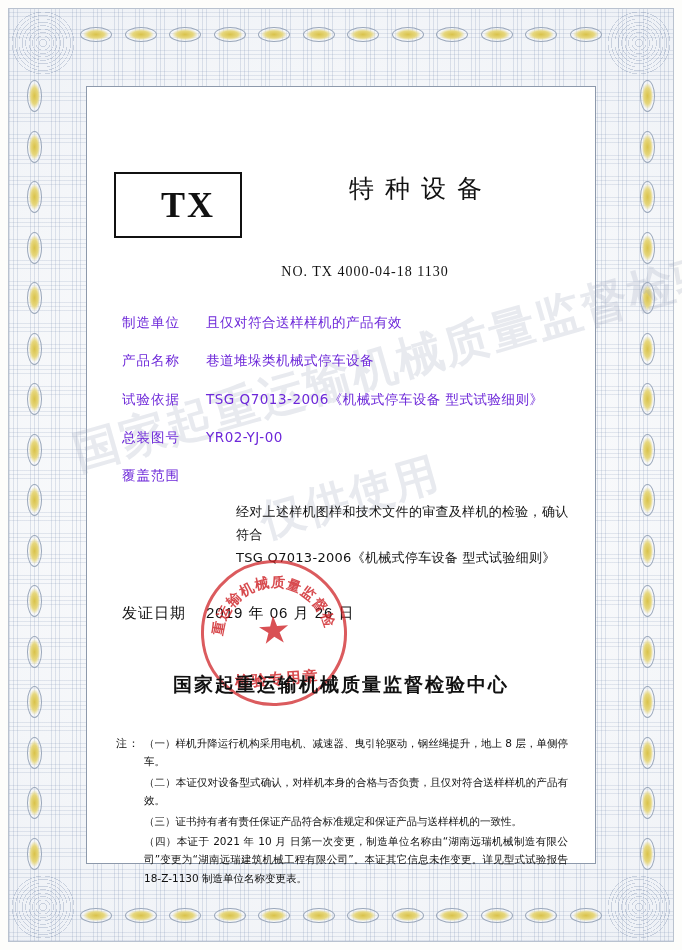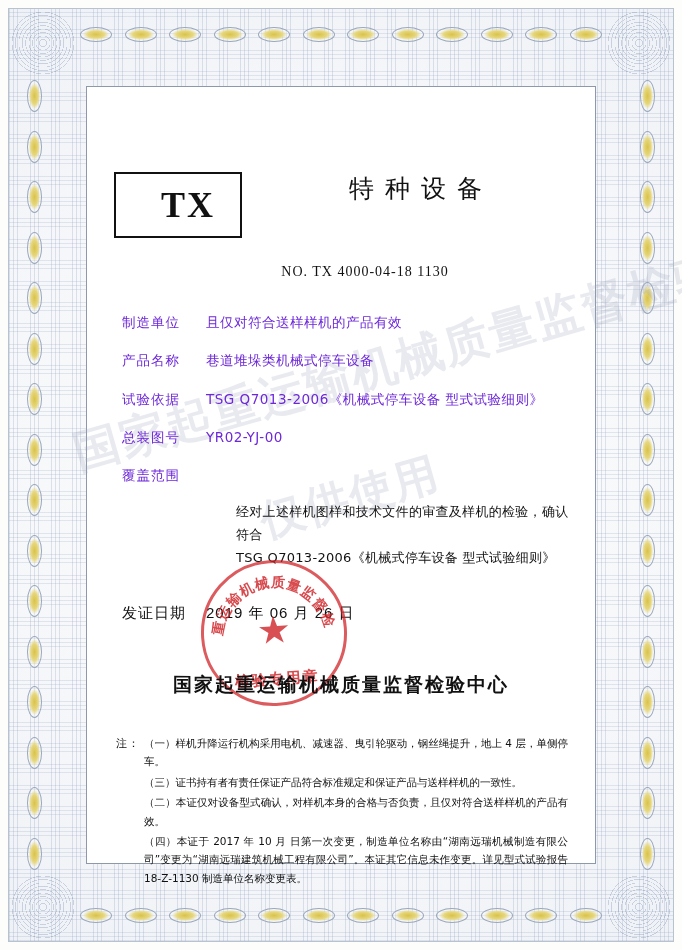--- a/index.html
+++ b/index.html
@@ -466,21 +466,21 @@
       </svg>
       <div class="seal-star">★</div>
       <div class="seal-bottom">检验专用章</div>
     </div>
 
     <div class="org-name">国家起重运输机械质量监督检验中心</div>
 
     <div class="notes">
       <div class="notes-head">注：</div>
       <div class="notes-body">
-        <div class="note-item">（一）样机升降运行机构采用电机、减速器、曳引轮驱动，钢丝绳提升，地上 4 层，单侧停车。</div>
+        <div class="note-item">（一）样机升降运行机构采用电机、减速器、曳引轮驱动，钢丝绳提升，地上 8 层，单侧停车。</div>
+        <div class="note-item">（二）本证仅对设备型式确认，对样机本身的合格与否负责，且仅对符合送样样机的产品有效。</div>
         <div class="note-item">（三）证书持有者有责任保证产品符合标准规定和保证产品与送样样机的一致性。</div>
-        <div class="note-item">（二）本证仅对设备型式确认，对样机本身的合格与否负责，且仅对符合送样样机的产品有效。</div>
-        <div class="note-item">（四）本证于 2017 年 10 月  日第一次变更，制造单位名称由“湖南远瑞机械制造有限公司”变更为“湖南远瑞建筑机械工程有限公司”。本证其它信息未作变更。详见型式试验报告 18-Z-1130 制造单位名称变更表。</div>
+        <div class="note-item">（四）本证于 2021 年 10 月  日第一次变更，制造单位名称由“湖南远瑞机械制造有限公司”变更为“湖南远瑞建筑机械工程有限公司”。本证其它信息未作变更。详见型式试验报告 18-Z-1130 制造单位名称变更表。</div>
       </div>
     </div>
 
   </div>
 </div>
 
 </body></html>

